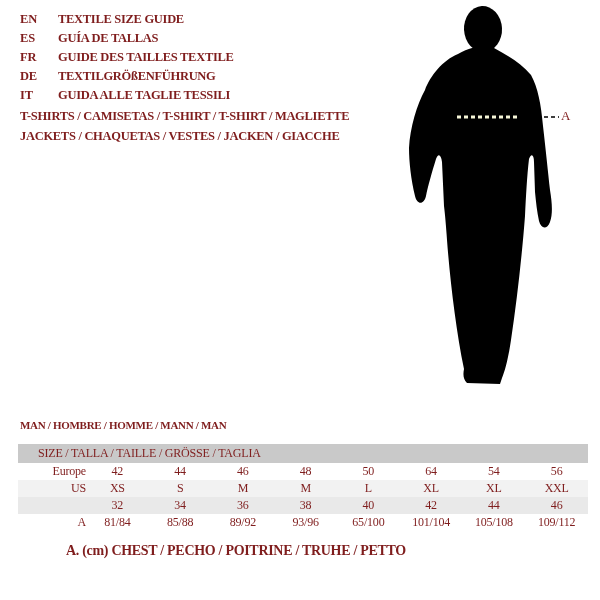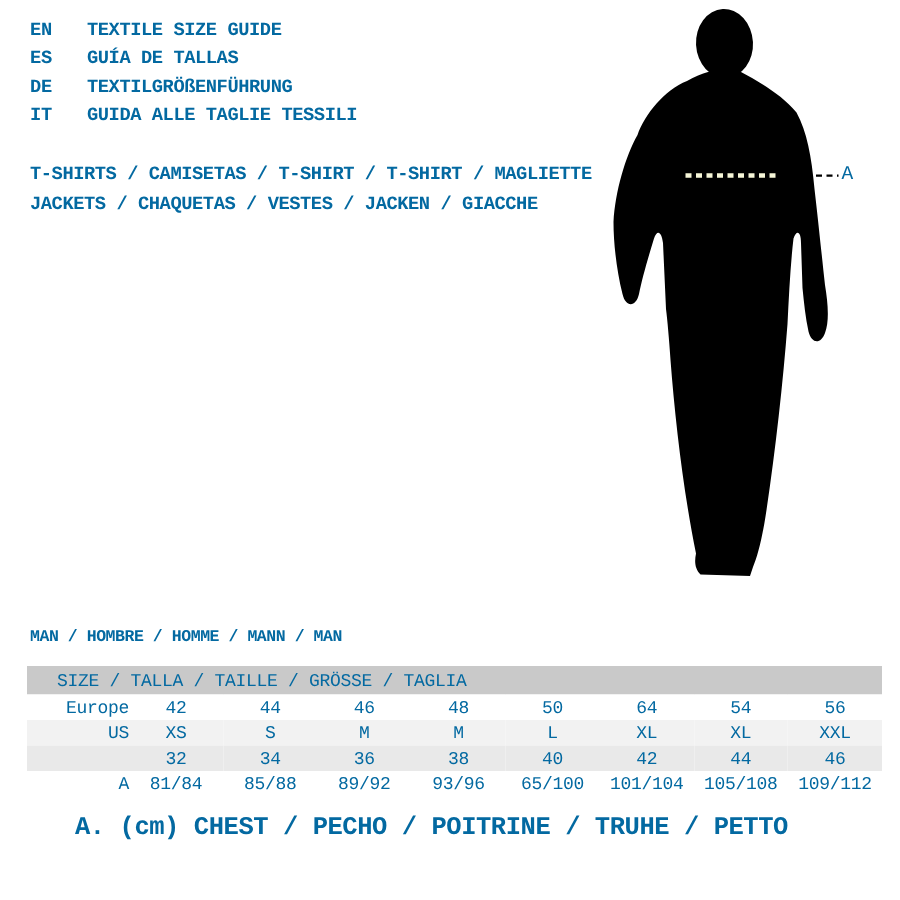--- a/index.html
+++ b/index.html
@@ -1,18 +1,18 @@
 <!DOCTYPE html>
 <html><head>
 <meta charset="utf-8">
 <style>
   html,body{margin:0;padding:0;}
   .page{
     position:relative;width:600px;height:600px;background:#ffffff;
-    font-family:Liberation Mono, monospace;color:#0369a1;overflow:hidden;
+    font-family:Liberation Serif, serif;color:#7f1d1d;overflow:hidden;
   }
 
   
   .lang-block{position:absolute;left:20px;top:10px;}
   .lang-row{display:flex;height:19px;align-items:center;}
   .lang-code{width:38px;font-weight:700;font-size:12.5px;letter-spacing:-0.2px;}
   .lang-label{font-weight:700;font-size:12.5px;letter-spacing:-0.3px;white-space:nowrap;}
 
   
   .categories{position:absolute;left:20px;top:106px;font-weight:700;font-size:12.5px;
@@ -33,36 +33,40 @@
   .size-table .hdr td{height:19px;background:#c9c9c9;text-align:left;padding-left:20px;
     font-weight:400;}
   .size-table tr{height:17px;}
   .size-table .lbl{text-align:right;padding-left:6px;}
   .size-table .val{text-align:center;}
   .r-white{background:#ffffff;}
   .r-light{background:#f2f2f2;}
   .r-lighter{background:#e9e9e9;}
 
   
-  .footnote{position:absolute;left:50px;top:543px;font-weight:700;font-size:17px;
+  .footnote{position:absolute;left:66px;top:543px;font-weight:700;font-size:14px;
     letter-spacing:-0.3px;white-space:nowrap;}
 </style>
 </head>
 <body>
 
 <div class="page">
 
   <div class="lang-block">
     <div class="lang-row">
       <span class="lang-code">EN</span>
       <span class="lang-label">TEXTILE SIZE GUIDE</span>
     </div>
     <div class="lang-row">
       <span class="lang-code">ES</span>
       <span class="lang-label">GUÍA DE TALLAS</span>
+    </div>
+    <div class="lang-row">
+      <span class="lang-code">FR</span>
+      <span class="lang-label">GUIDE DES TAILLES TEXTILE</span>
     </div>
     <div class="lang-row">
       <span class="lang-code">DE</span>
       <span class="lang-label">TEXTILGRÖßENFÜHRUNG</span>
     </div>
     <div class="lang-row">
       <span class="lang-code">IT</span>
       <span class="lang-label">GUIDA ALLE TAGLIE TESSILI</span>
     </div>
   </div>

